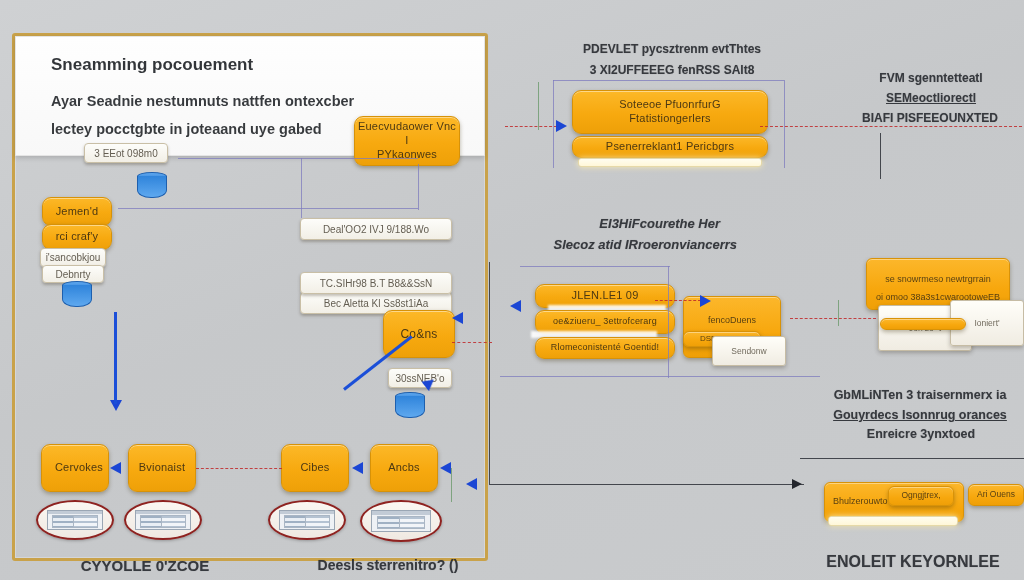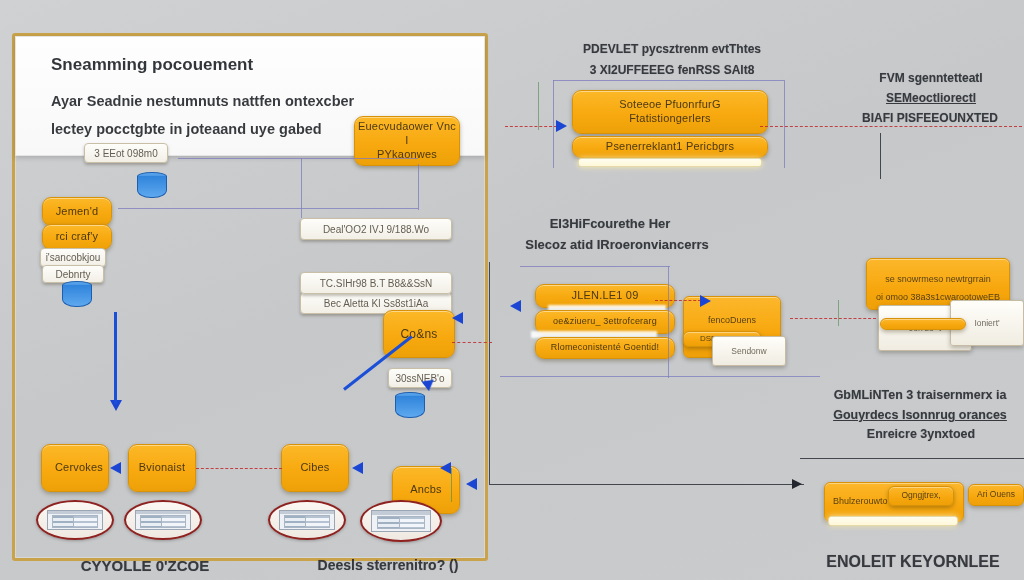--- a/index.html
+++ b/index.html
@@ -47,21 +47,21 @@
 
   .label {
     color: #23262b;
     font-weight: 700;
     line-height: 1.45;
     text-align: center;
     filter: blur(0.55px);
     opacity: .88;
     text-shadow: 0 0 1px rgba(40,40,45,.35);
   }
-  .label.left { text-align: center; }
+  .label.left { text-align: right; font-style: italic; }
 
   
   #panel-frame {
     left: 12px; top: 33px; width: 476px; height: 528px;
     border: 3px solid #c9a24a;
     border-radius: 3px;
     background: transparent;
     box-shadow: inset 0 0 0 1px rgba(255,255,255,.25);
   }
   #panel-white {
@@ -270,21 +270,21 @@
 
   <div class="abs node" style="left:41px; top:444px; width:68px; height:48px;padding-left:8px;">
     <span>Cervokes</span>
   </div>
   <div class="abs node" style="left:128px; top:444px; width:68px; height:48px;">
     <span>Bvionaist</span>
   </div>
   <div class="abs node" style="left:281px; top:444px; width:68px; height:48px;">
     <span>Cibes</span>
   </div>
-  <div class="abs node" style="left:392px; top:444px; width:68px; height:48px;margin-top:22px;">
+  <div class="abs node" style="left:370px; top:444px; width:68px; height:48px;">
     <span>Ancbs</span>
   </div>
 
   <div class="abs thumb-ellipse" style="left:36px; top:500px; width:78px; height:40px;">
       <div class="mini-shot"></div>
     </div>
   <div class="abs thumb-ellipse" style="left:124px; top:500px; width:78px; height:40px;">
       <div class="mini-shot"></div>
     </div>
   <div class="abs thumb-ellipse" style="left:268px; top:500px; width:78px; height:40px;">

